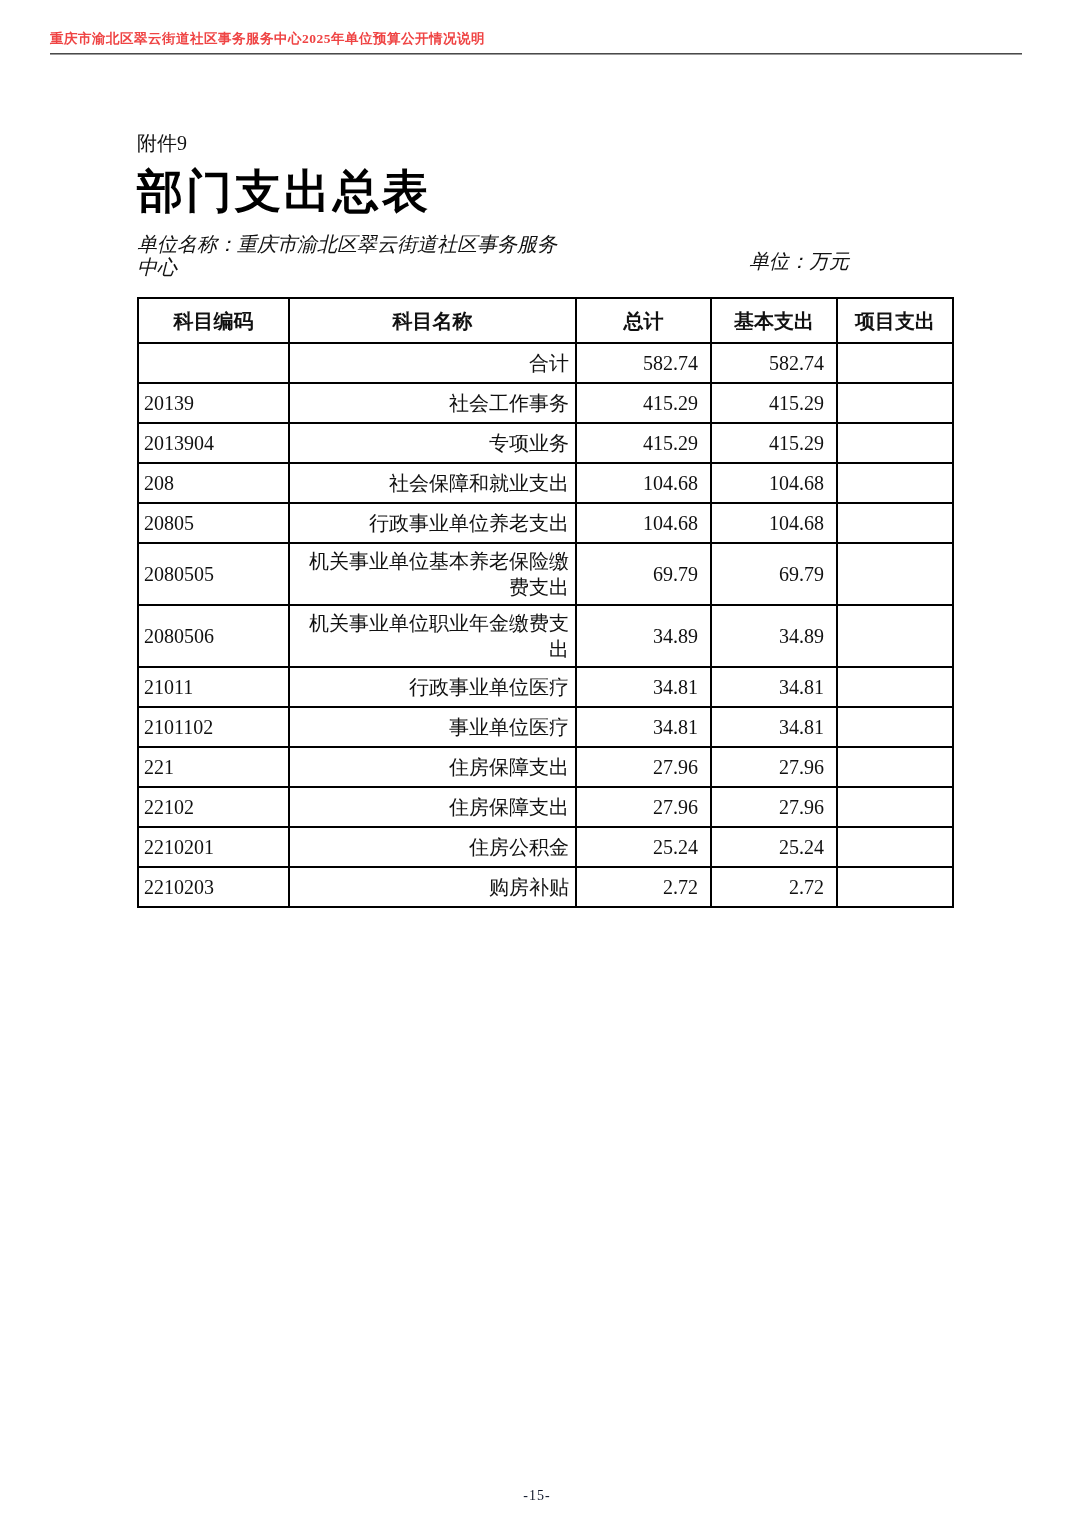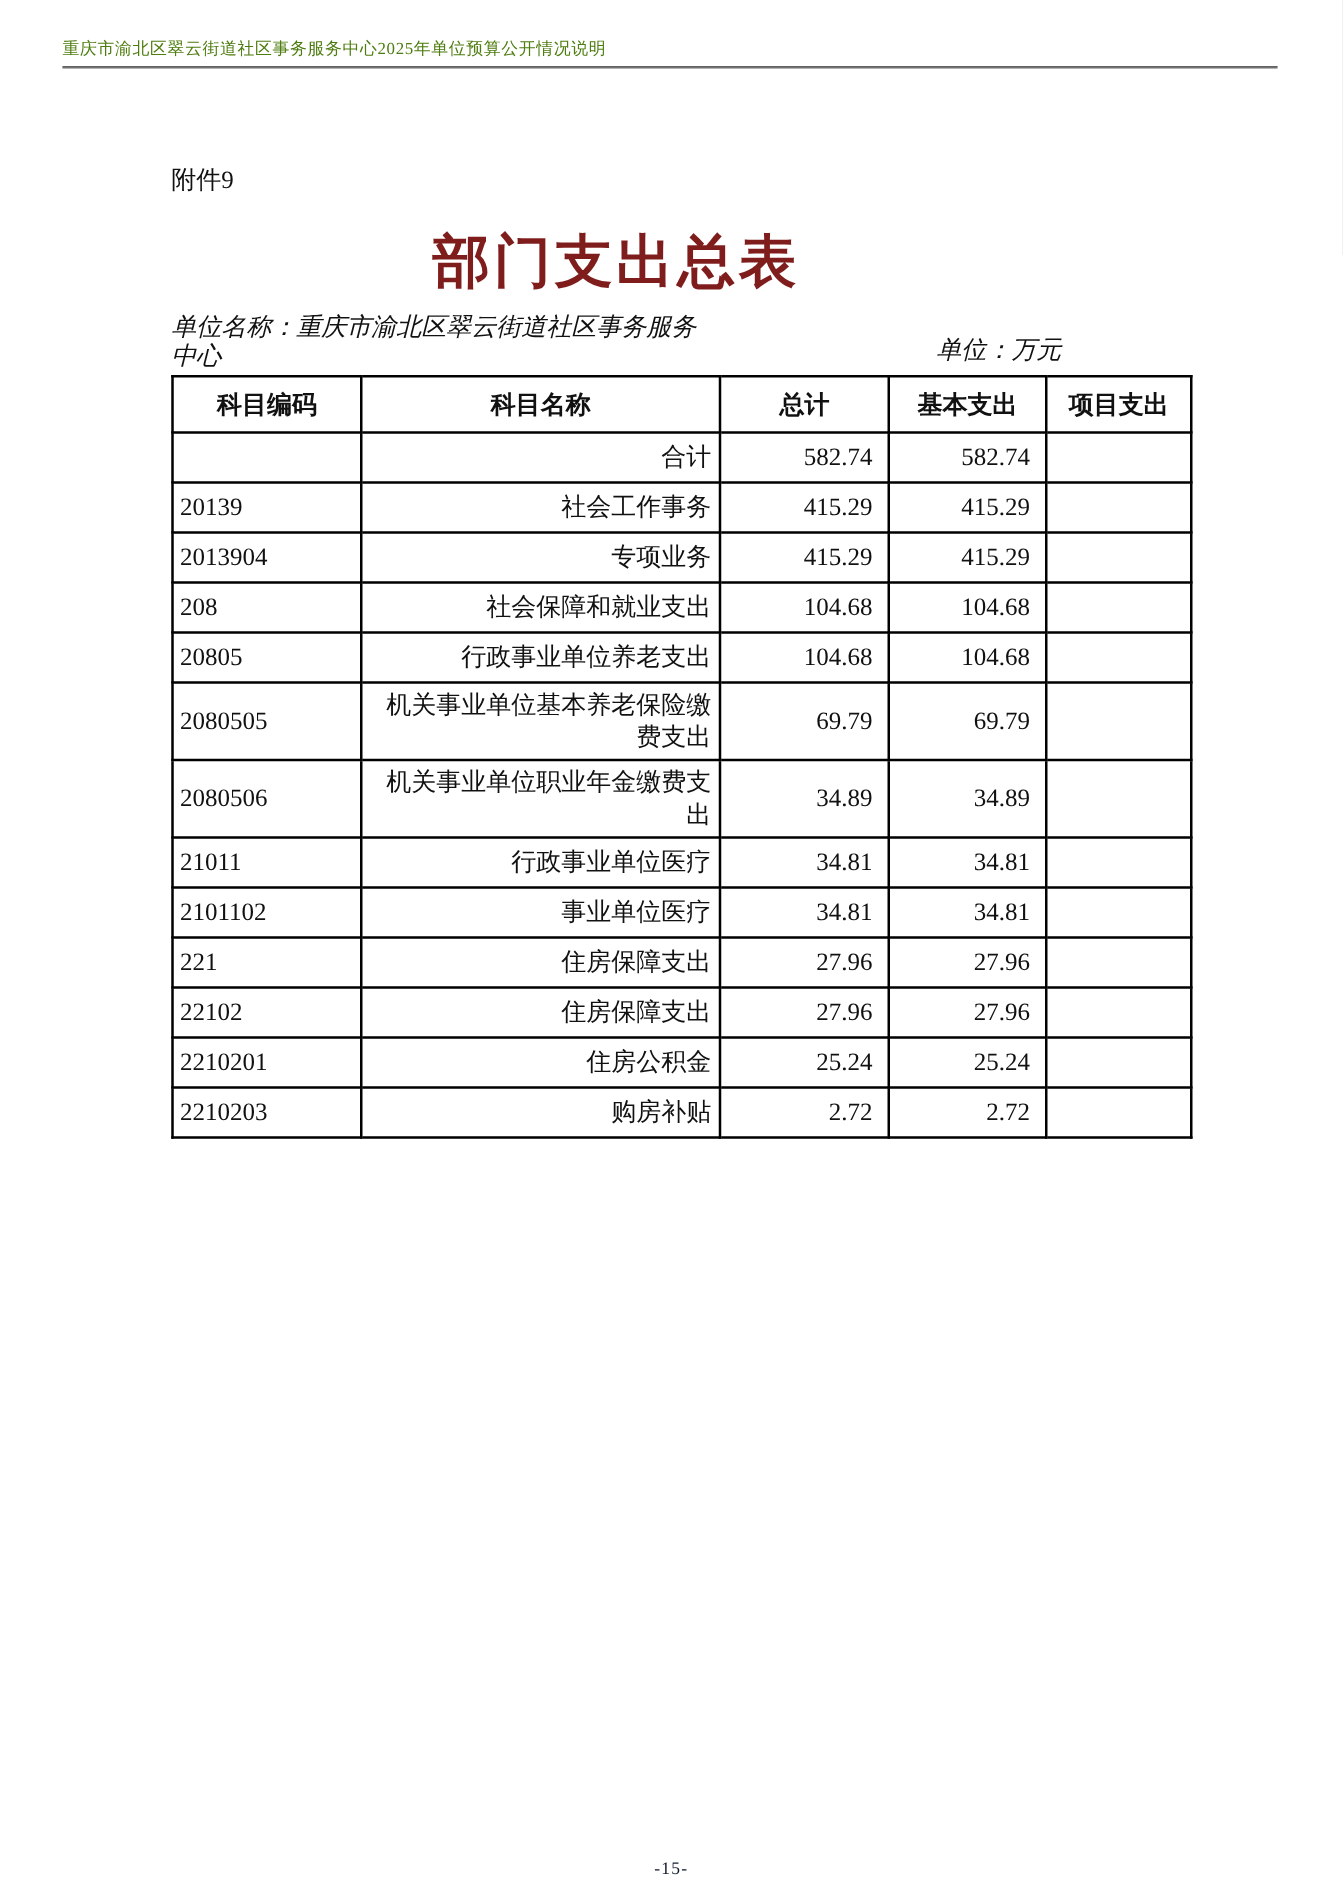--- a/index.html
+++ b/index.html
@@ -16,49 +16,49 @@
   }
   
   .doc-header {
     position: absolute;
     left: 50px;
     right: 52px;
     top: 30px;
   }
   .doc-header-text {
     font-size: 13.5px;
-    font-weight: normal;
+    font-weight: bold;
     letter-spacing: 0.5px;
-    color: #4d7c0f;
+    color: #ef4444;
     line-height: 1.4;
   }
   .doc-header-rule {
     margin-top: 4px;
     height: 2px;
     background: #9a9a9a;
     border-top: 1px solid #4a4a4a;
   }
   
   .content {
     position: absolute;
     left: 137px;
     width: 712px;
     top: 130px;
   }
   .attachment-label {
     font-size: 20px;
     color: #111;
   }
   .doc-title {
-    margin-top: 22px;
-    text-align: center;
+    margin-top: 4px;
+    text-align: left;
     font-size: 46px;
     font-weight: 900;
     letter-spacing: 3px;
-    color: #7f1d1d;
+    color: #000000;
     font-family: "Liberation Sans", "DejaVu Sans", sans-serif;
   }
   .unit-row {
     margin-top: 10px;
     display: flex;
     justify-content: space-between;
     align-items: center;
     font-style: italic;
   }
   .unit-name {
@@ -68,21 +68,21 @@
     color: #111;
   }
   .unit-measure {
     font-size: 20px;
     color: #111;
     white-space: nowrap;
     padding-top: 10px;
   }
   
   table.budget {
-    margin-top: 3px;
+    margin-top: 18px;
     width: 815px;
     border-collapse: collapse;
     table-layout: fixed;
     padding-left: 40px;
   }
   table.budget th, table.budget td {
     border: 2px solid #000;
     font-size: 20px;
     color: #111;
     line-height: 1.3;

